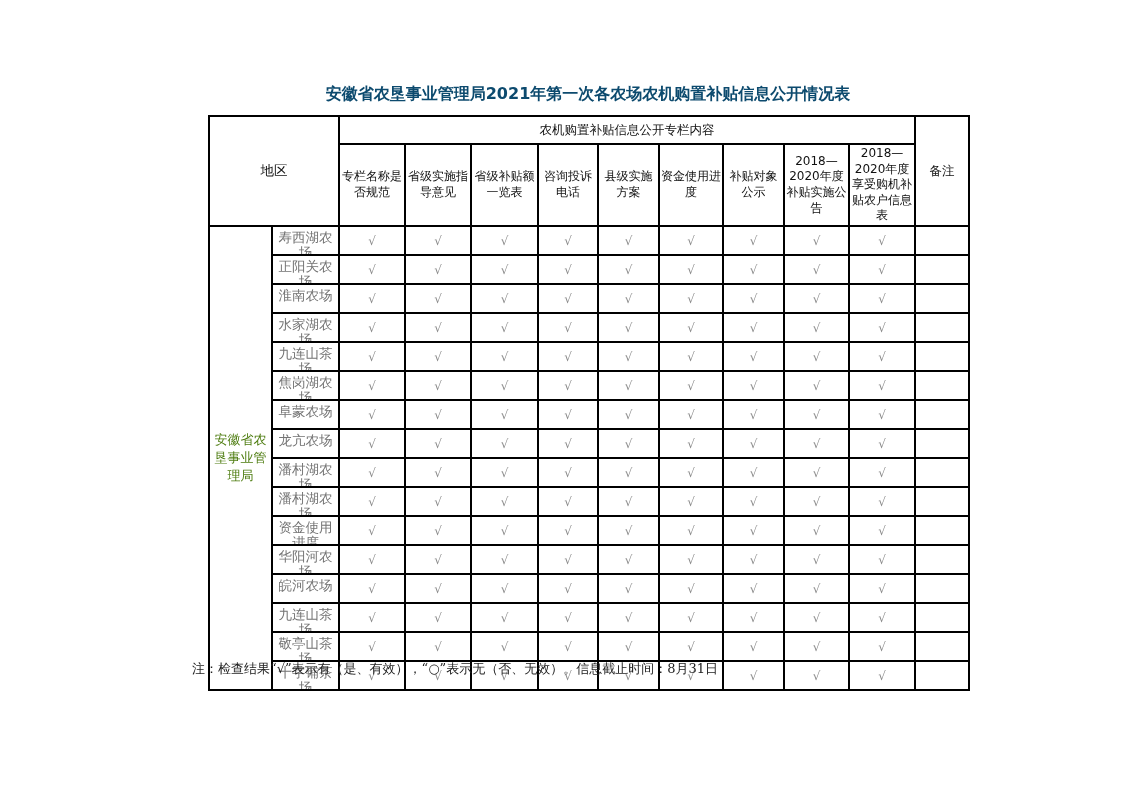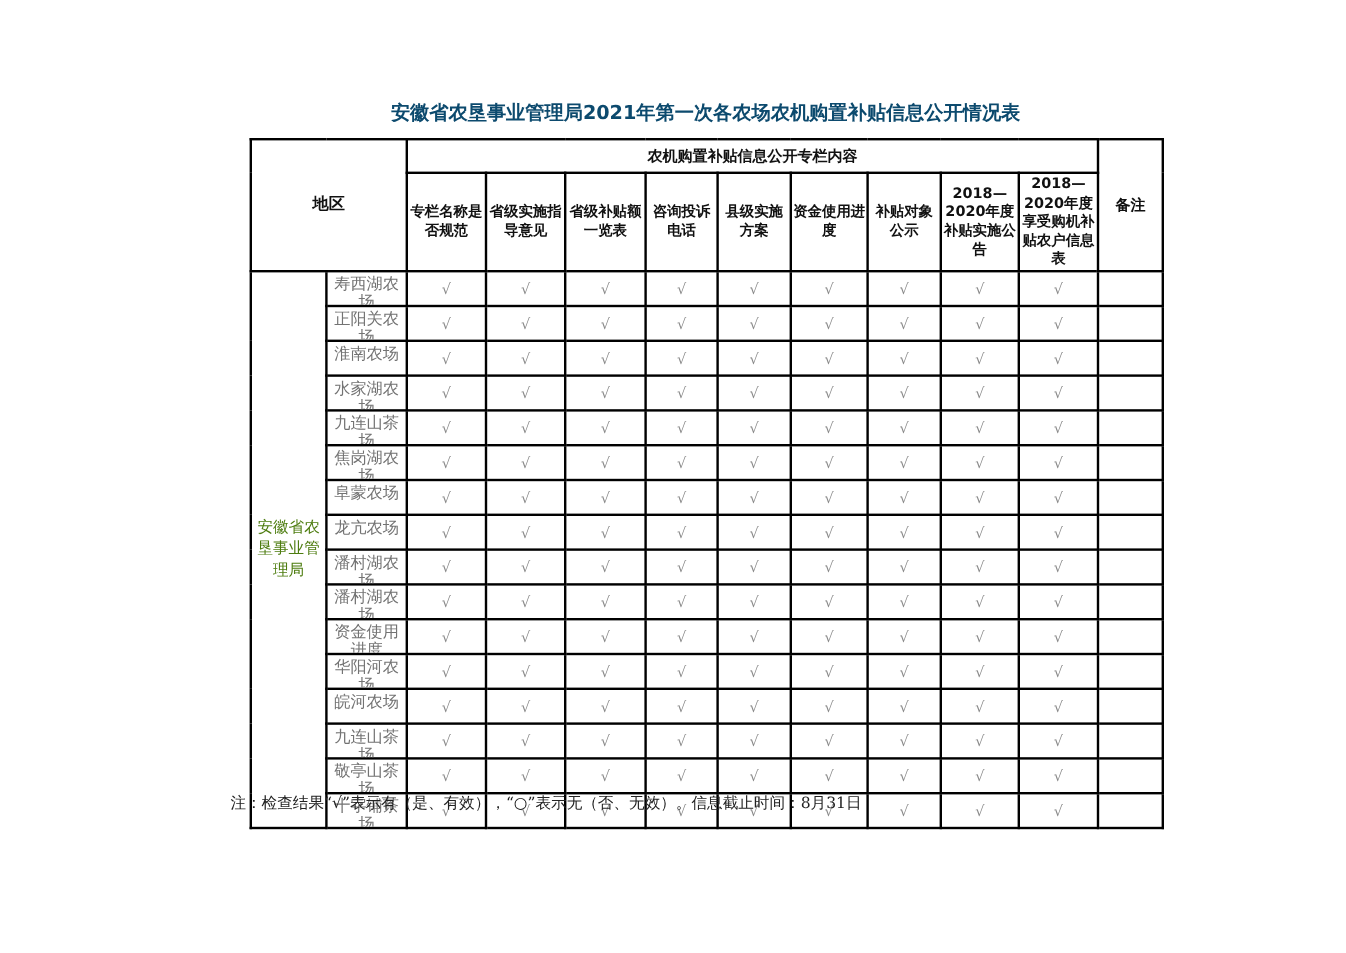--- a/index.html
+++ b/index.html
@@ -28,21 +28,21 @@
     border-collapse: collapse;
     table-layout: fixed;
   }
   table.subsidy th, table.subsidy td {
     border: 2px solid #000;
     padding: 0;
     overflow: hidden;
   }
   thead th {
     font-family: "DejaVu Sans", sans-serif;
-    font-weight: bold;
+    font-weight: normal;
     color: #111;
     line-height: 1.3;
     vertical-align: middle;
     text-align: center;
   }
   th.group-header { height: 26px; font-size: 12.5px; }
   th.region-header { font-size: 13.5px; border-radius: 12px; }
   th.remark-header { font-size: 12.5px; }
   th.col-header { height: 80px; font-size: 12px; padding: 0 2px; }
   tbody tr { height: 26.7px; }

